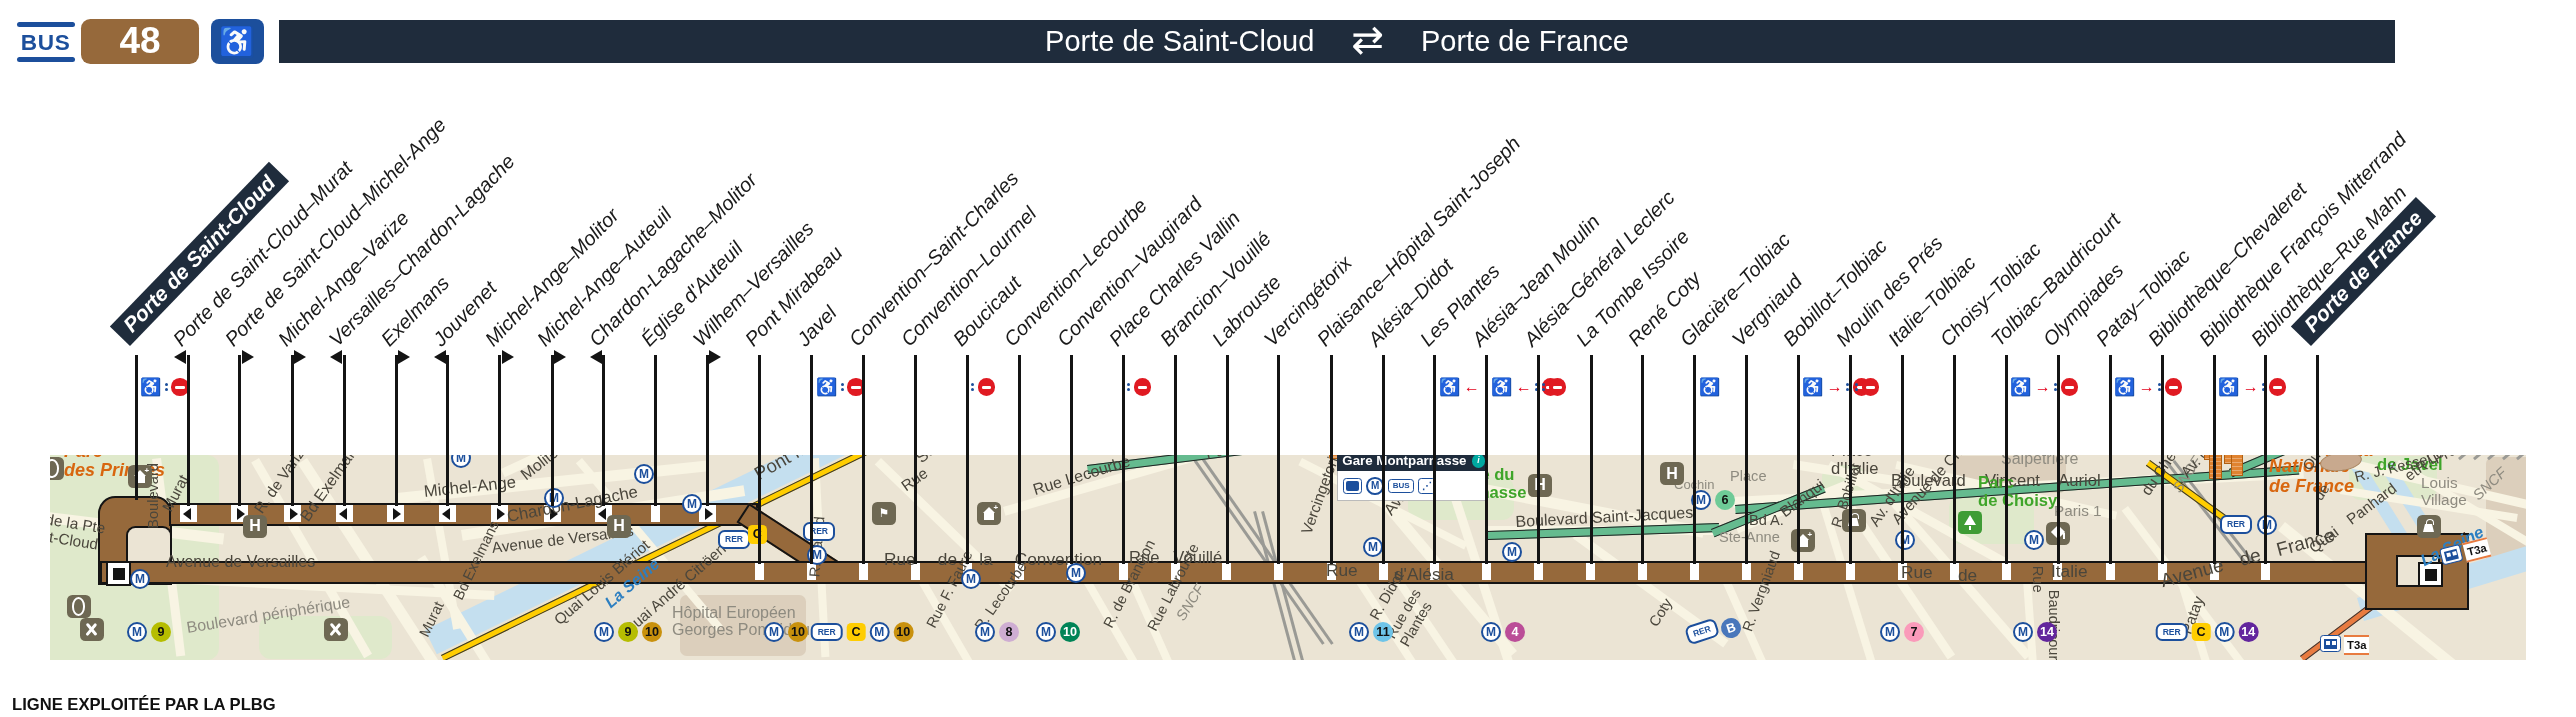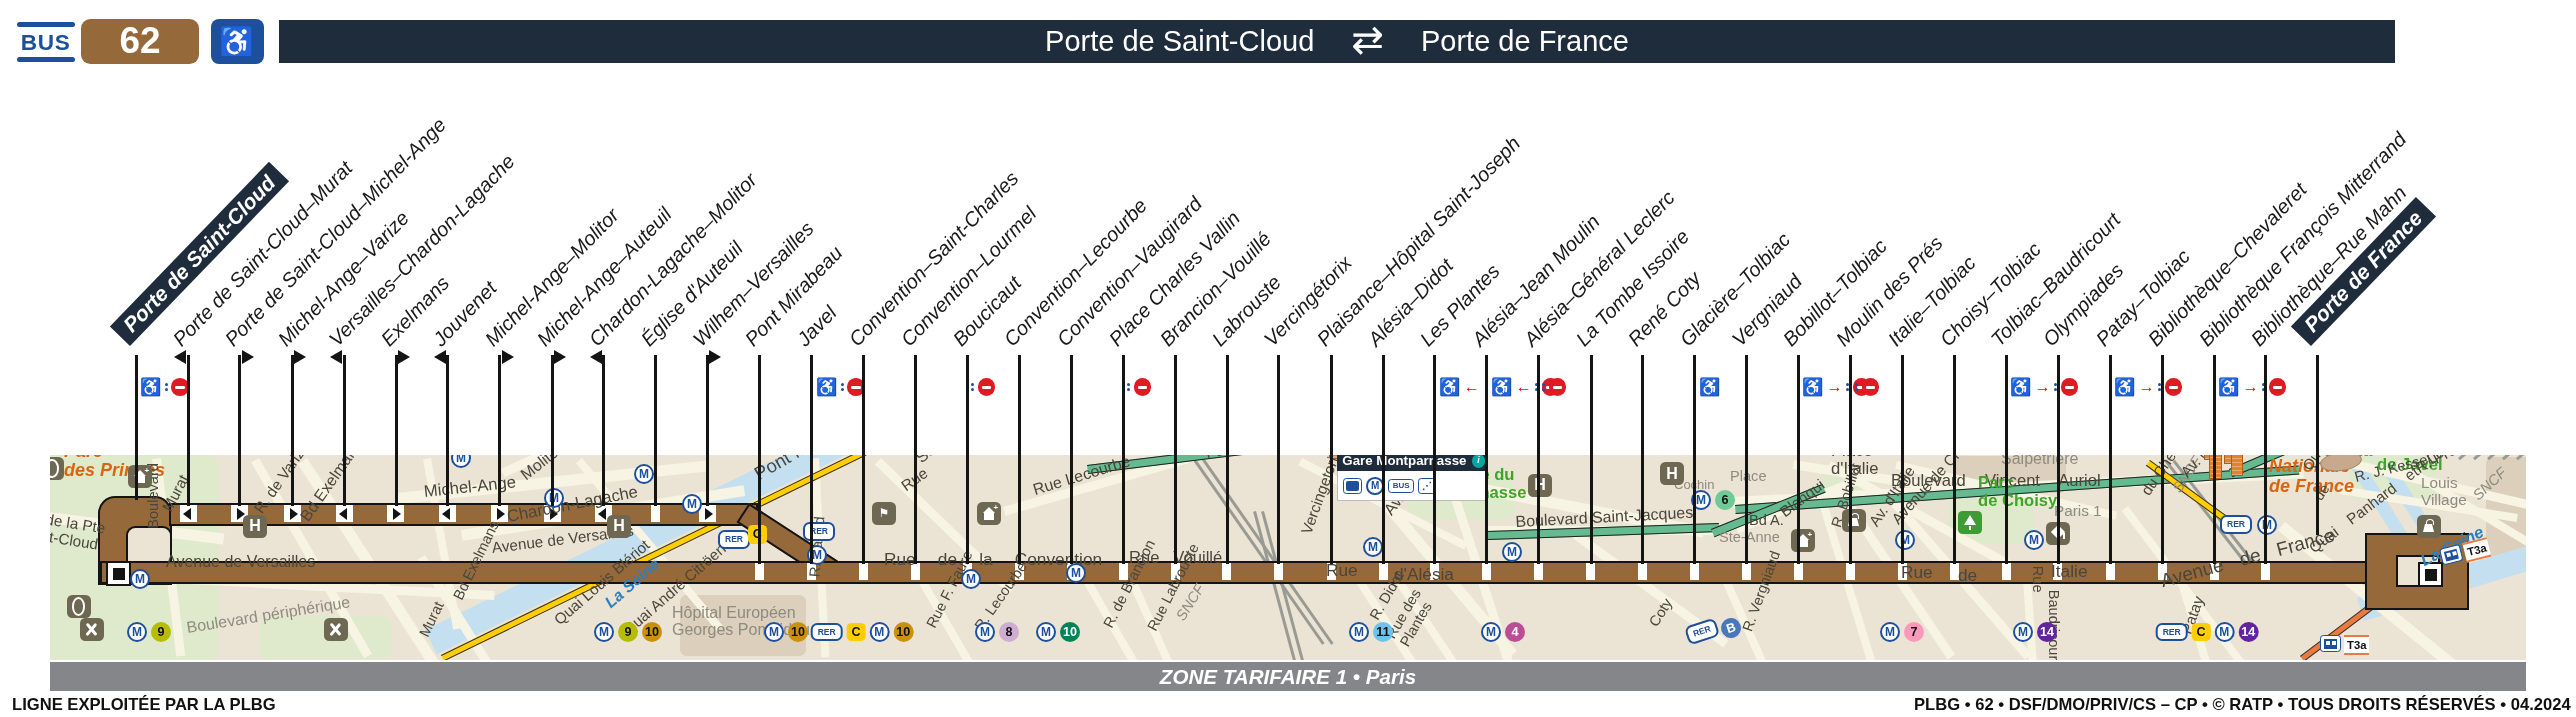--- a/index.html
+++ b/index.html
@@ -87,21 +87,21 @@
 </head>
 <body>
 
 <div id="canvas">
 
   <div class="abs" id="bus-logo">
     <div class="bar" style="top:0"></div>
     <div class="t">BUS</div>
     <div class="bar" style="bottom:0"></div>
   </div>
-  <div class="abs" id="line-box">62</div>
+  <div class="abs" id="line-box">48</div>
   <div class="abs" id="hdr-access">♿</div>
   <div class="abs" id="title-bar">
     <span>Porte de Saint-Cloud</span>
     <span class="arr">⇄</span>
     <span>Porte de France</span>
   </div>
 
   <div class="abs" id="map">
       <div class="park" style="left: -50px; top: 0px; width: 219px; height: 205px;"></div>
       <div class="park" style="left: 209px; top: 161px; width: 133px; height: 43px;"></div>
@@ -731,17 +731,15 @@
         <div class="cchip">C</div>
         <div class="mcircle">M</div>
         <div class="lbullet" style="background: rgb(98, 37, 157); color: rgb(255, 255, 255);">14</div>
       </div>
       <div class="stem" style="left: 2264px; top: 355px; height: 209px;"></div>
       <div class="stop-label" style="left: 2263px; top: 327px;">Bibliothèque–Rue Mahn</div>
       <div class="stem" style="left: 2316px; top: 355px; height: 180px;"></div>
       <div class="stop-label terminal" style="left: 2311px; top: 318px;">Porte de France</div>
     </div>
 
-  <div class="abs" id="zone-bar">ZONE TARIFAIRE 1 • Paris</div>
   <div class="abs" id="foot-left">LIGNE EXPLOITÉE PAR LA PLBG</div>
-  <div class="abs" id="foot-right">PLBG • 62 • DSF/DMO/PRIV/CS – CP • © RATP • TOUS DROITS RÉSERVÉS • 04.2024</div>
 </div>
 
 
 </body></html>

